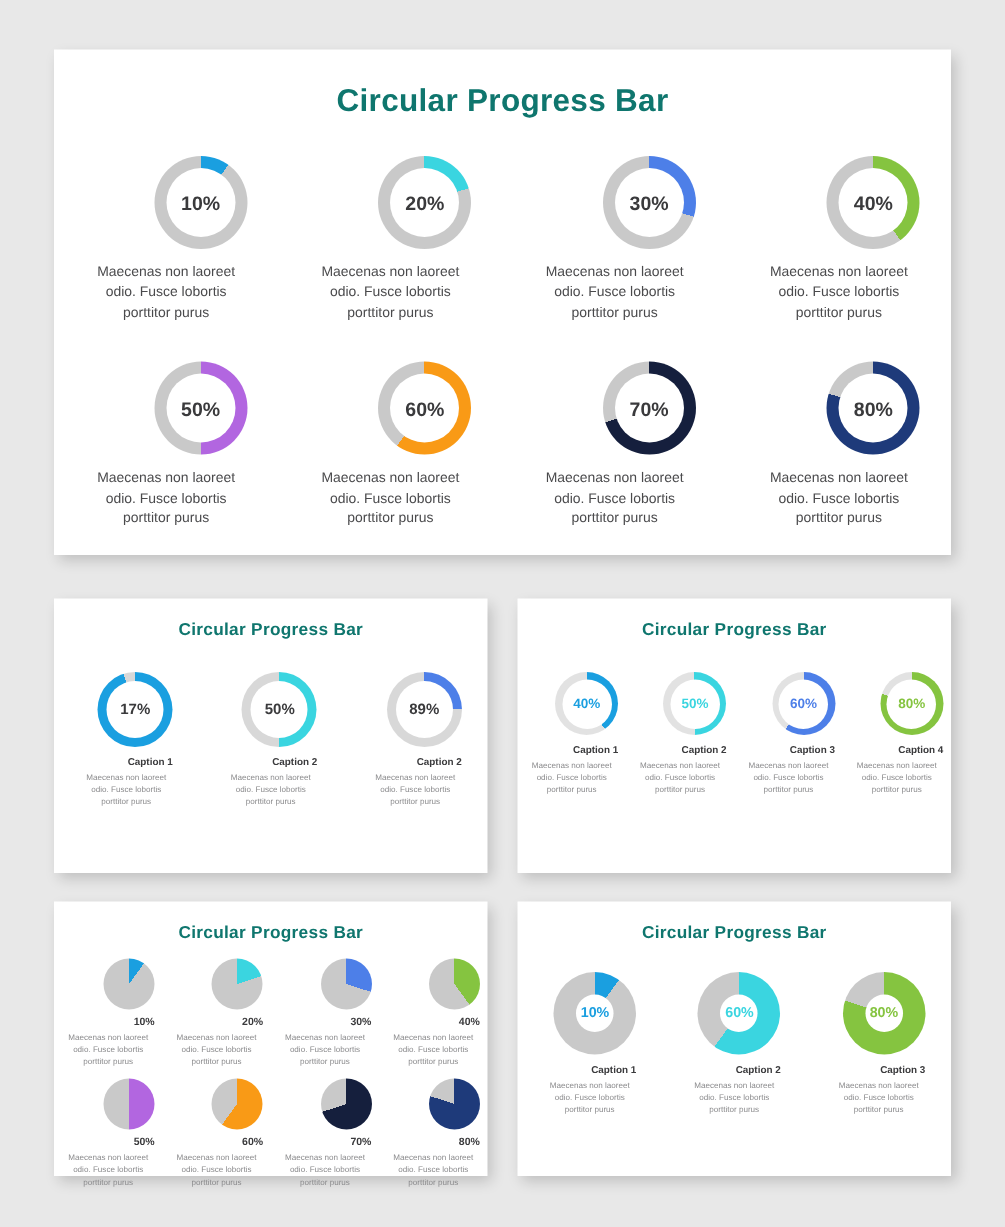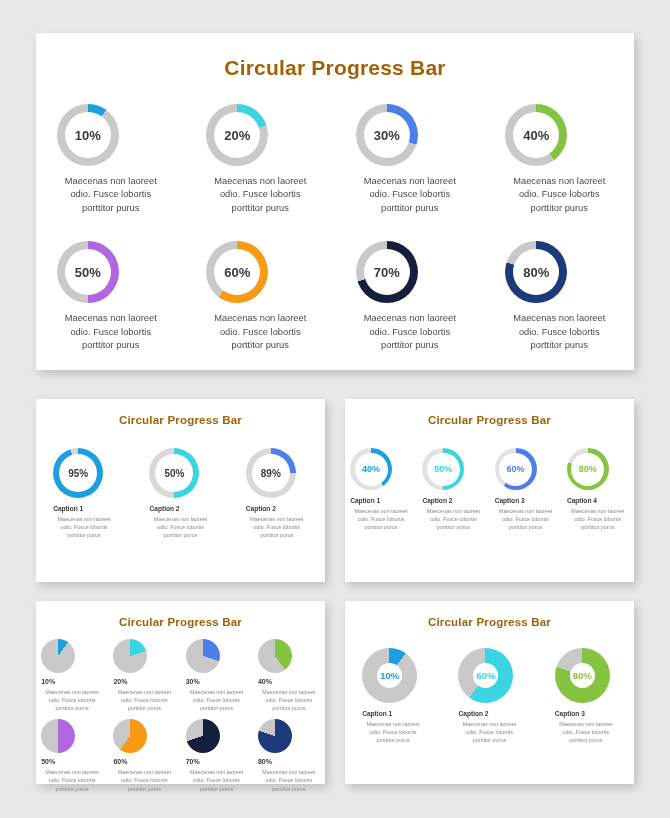--- a/index.html
+++ b/index.html
@@ -25,38 +25,38 @@
   }
   #slide-tl { left: 36px; top: 399px; width: 289px; height: 183px; }
   #slide-tr { left: 345px; top: 399px; width: 289px; height: 183px; }
   #slide-bl { left: 36px; top: 601px; width: 289px; height: 183px; }
   #slide-br { left: 345px; top: 601px; width: 289px; height: 183px; }
 
   
   .slide-title {
     text-align: center;
     font-weight: bold;
-    color: #a16207;
+    color: #0f766e;
     letter-spacing: 0.2px;
   }
   #slide-main .slide-title { font-size: 21px; padding-top: 23px; }
   .mini .slide-title { font-size: 11.5px; padding-top: 15px; }
 
   
   .row {
     display: flex;
     justify-content: space-around;
     align-items: flex-start;
     width: 100%;
   }
 
   .cell {
     display: flex;
     flex-direction: column;
-    align-items: flex-start;
+    align-items: flex-end;
     text-align: center;
   }
 
   
   .ring {
     border-radius: 50%;
     position: relative;
     display: flex;
     align-items: center;
     justify-content: center;
@@ -193,21 +193,21 @@
       </div>
     </div>
 </div>
 
 <div class="slide mini" id="slide-tl">
   <div class="slide-title">Circular Progress Bar</div>
   <div class="row" id="tl-row" style="margin-top:22px;">
       <div class="cell">
         <div class="ring ring-thin" style="background: conic-gradient(rgb(26, 159, 224) 0deg, rgb(26, 159, 224) 342deg, rgb(216, 216, 216) 342deg, rgb(216, 216, 216) 360deg);">
           <div class="hole"></div>
-          <div class="pct">95%</div>
+          <div class="pct">17%</div>
         </div>
         <div class="cap-head">Caption 1</div>
         <div class="cap-mini">Maecenas non laoreet odio. Fusce lobortis porttitor purus</div>
       </div>
       <div class="cell">
         <div class="ring ring-thin" style="background: conic-gradient(rgb(58, 213, 224) 0deg, rgb(58, 213, 224) 180deg, rgb(216, 216, 216) 180deg, rgb(216, 216, 216) 360deg);">
           <div class="hole"></div>
           <div class="pct">50%</div>
         </div>
         <div class="cap-head">Caption 2</div>

